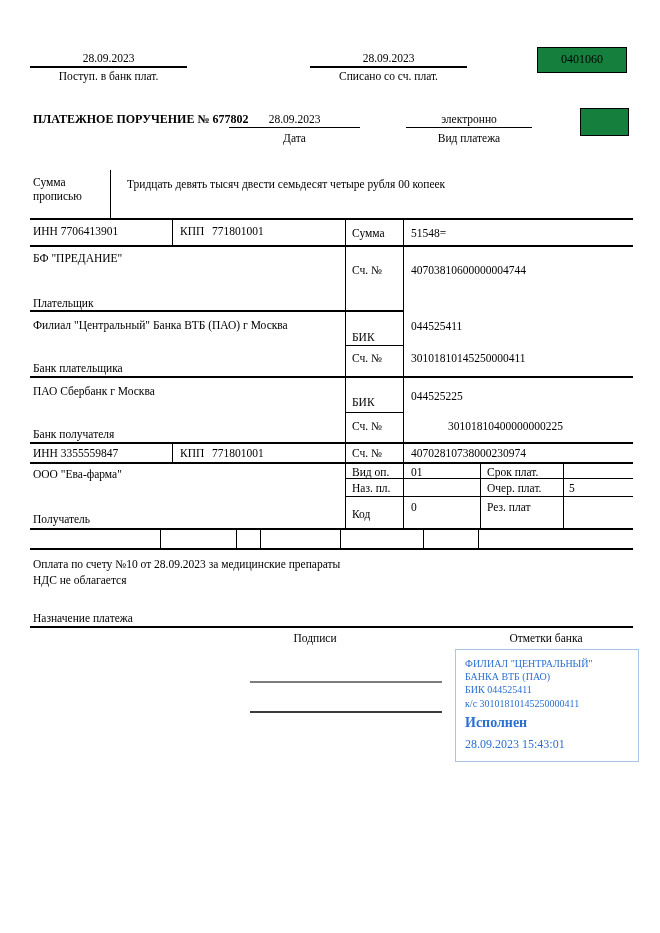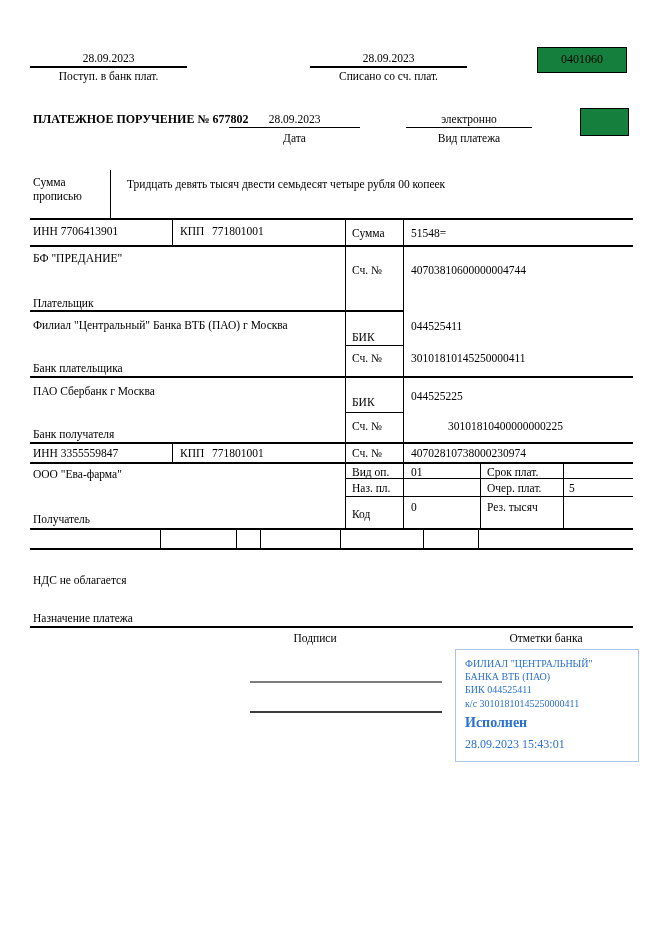--- a/index.html
+++ b/index.html
@@ -102,31 +102,32 @@
   <div class="t" style="left:487px;top:465px;">Срок плат.</div>
   <div class="hl" style="left:345px;top:478px;width:288px;height:1px;"></div>
 
   <div class="t" style="left:352px;top:481px;">Наз. пл.</div>
   <div class="t" style="left:487px;top:481px;">Очер. плат.</div>
   <div class="t" style="left:569px;top:481px;">5</div>
   <div class="hl" style="left:345px;top:496px;width:288px;height:1px;"></div>
 
   <div class="t" style="left:352px;top:507px;">Код</div>
   <div class="t" style="left:411px;top:500px;">0</div>
-  <div class="t" style="left:487px;top:500px;">Рез. тысяч</div>
+  <div class="t" style="left:487px;top:500px;">Рез. плат</div>
   <div class="hl" style="left:30px;top:528px;width:603px;"></div>
 
   <div class="vl" style="left:160px;top:528px;height:20px;"></div>
   <div class="vl" style="left:236px;top:528px;height:20px;"></div>
   <div class="vl" style="left:260px;top:528px;height:20px;"></div>
   <div class="vl" style="left:340px;top:528px;height:20px;"></div>
   <div class="vl" style="left:423px;top:528px;height:20px;"></div>
   <div class="vl" style="left:478px;top:528px;height:20px;"></div>
   <div class="hl" style="left:30px;top:548px;width:603px;"></div>
 
+  <div class="t" style="left:33px;top:557px;">Оплата по счету №10 от 28.09.2023 за медицинские препараты</div>
   <div class="t" style="left:33px;top:573px;">НДС не облагается</div>
   <div class="t" style="left:33px;top:611px;">Назначение платежа</div>
   <div class="hl" style="left:30px;top:626px;width:603px;"></div>
 
   <div class="t c" style="left:255px;top:631px;width:120px;">Подписи</div>
   <div class="t c" style="left:455px;top:631px;width:182px;">Отметки банка</div>
 
 
   <div class="sigline" style="left:250px;top:681px;width:192px;background:#7d7d7d;"></div>
   <div class="sigline" style="left:250px;top:711px;width:192px;background:#3c3c3c;"></div>

